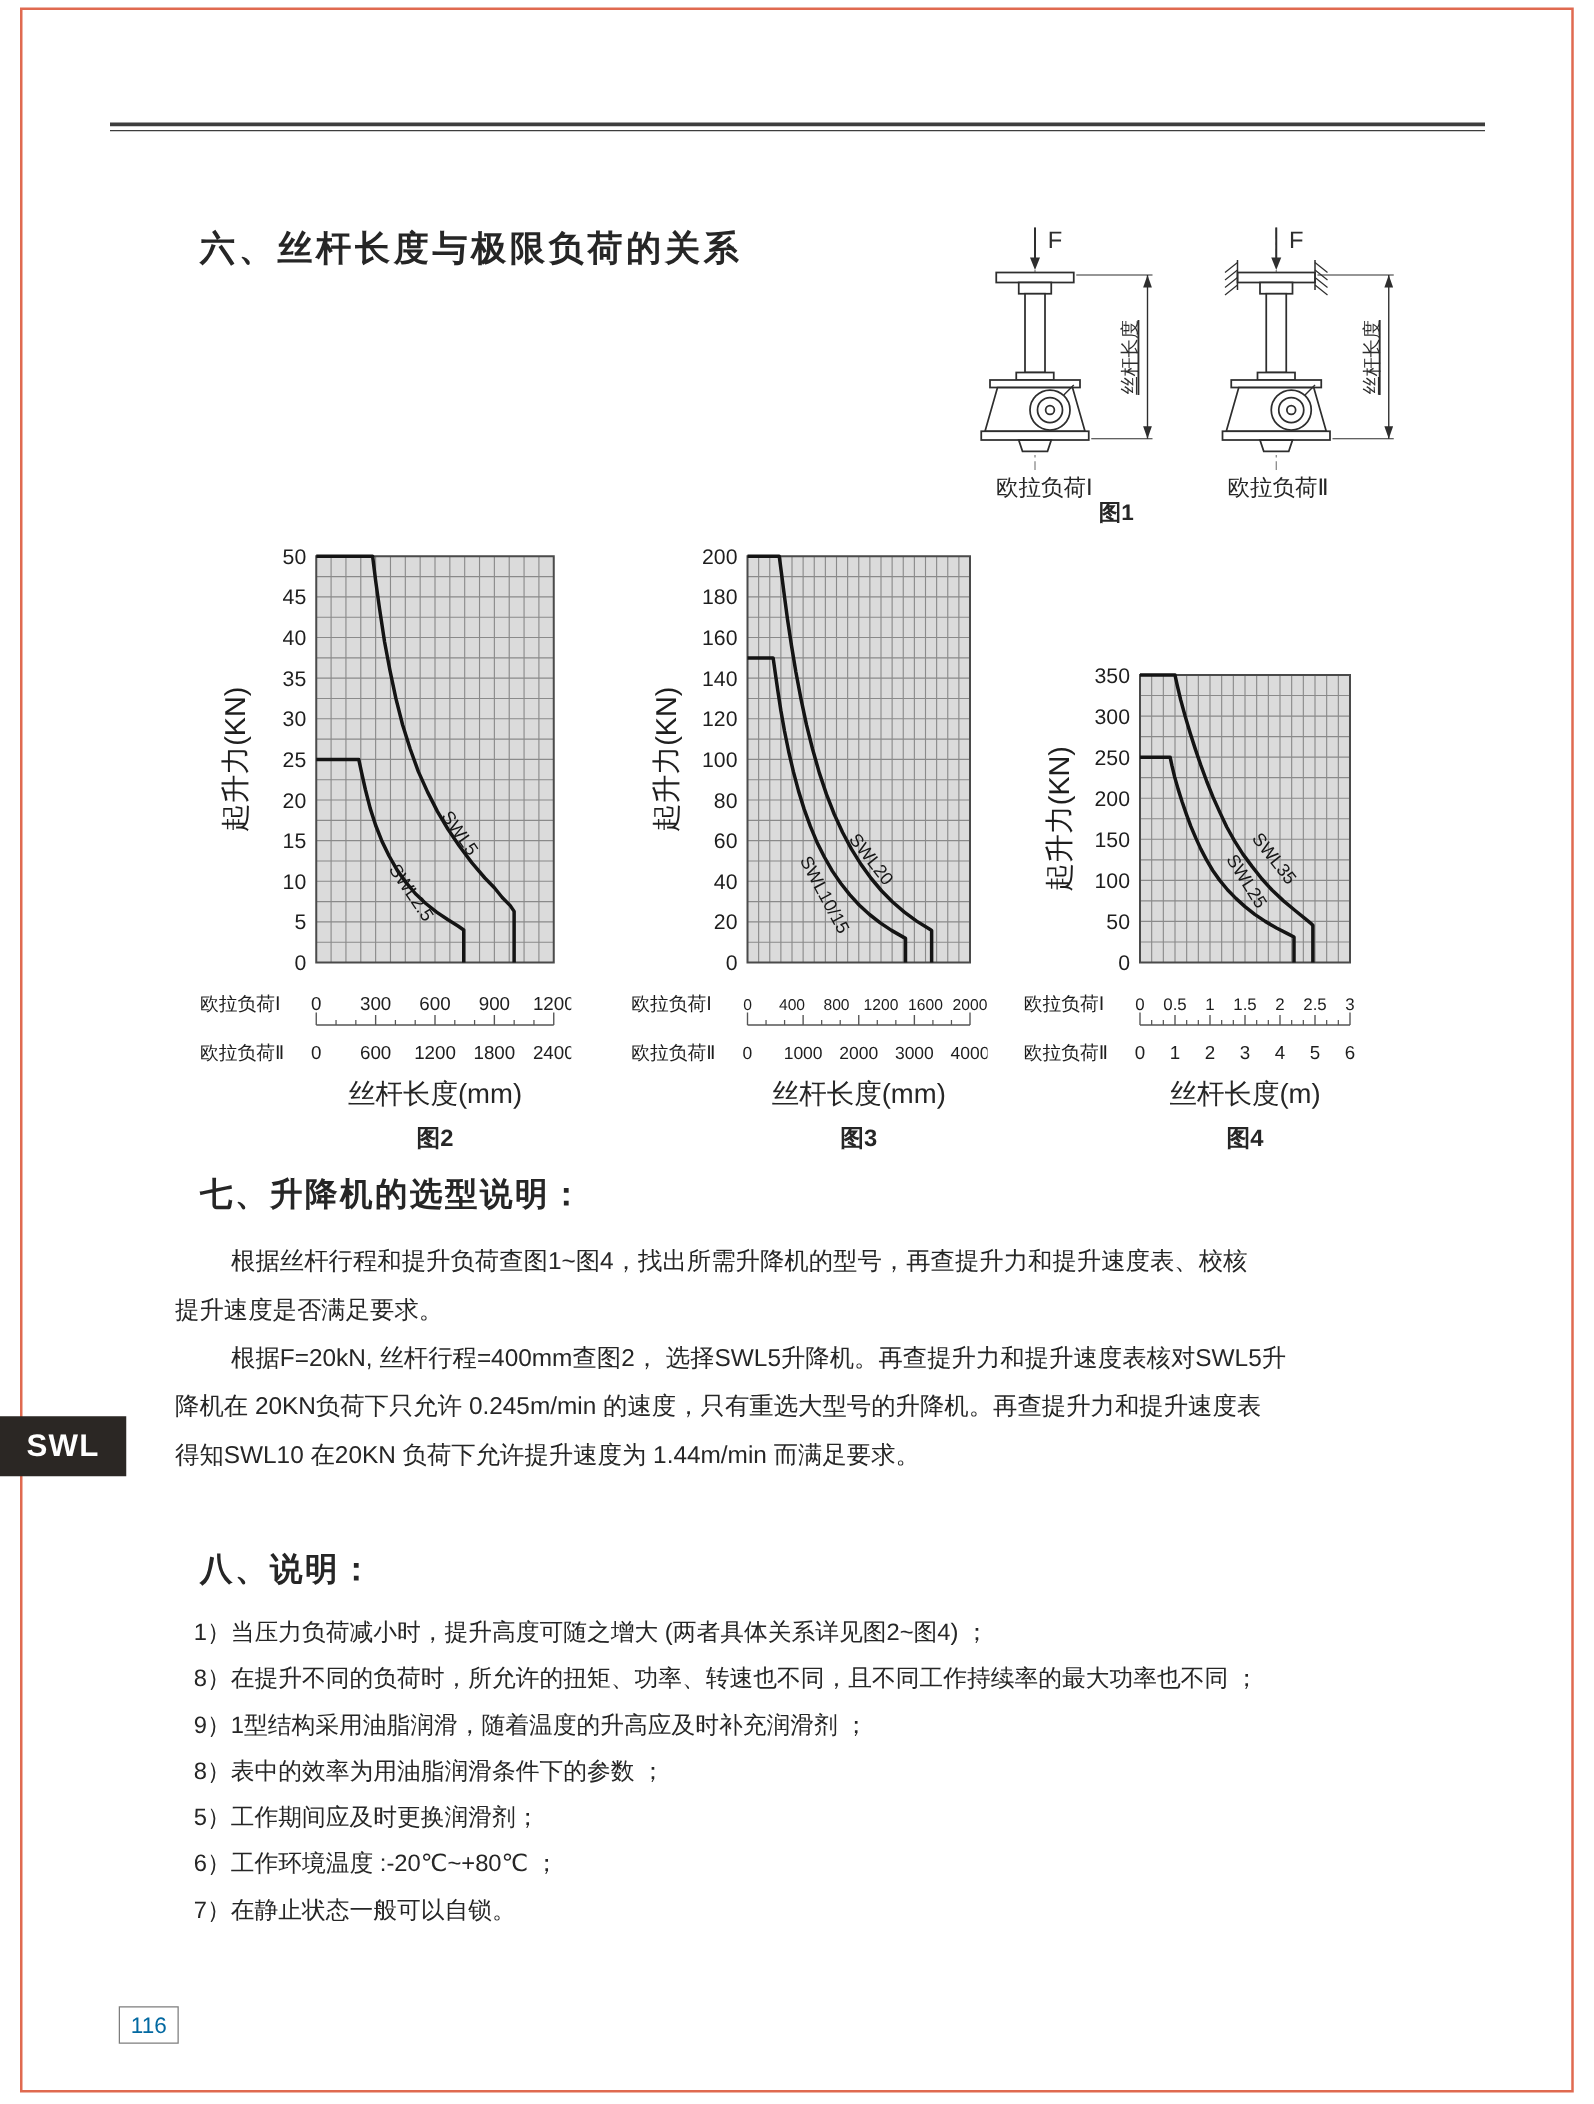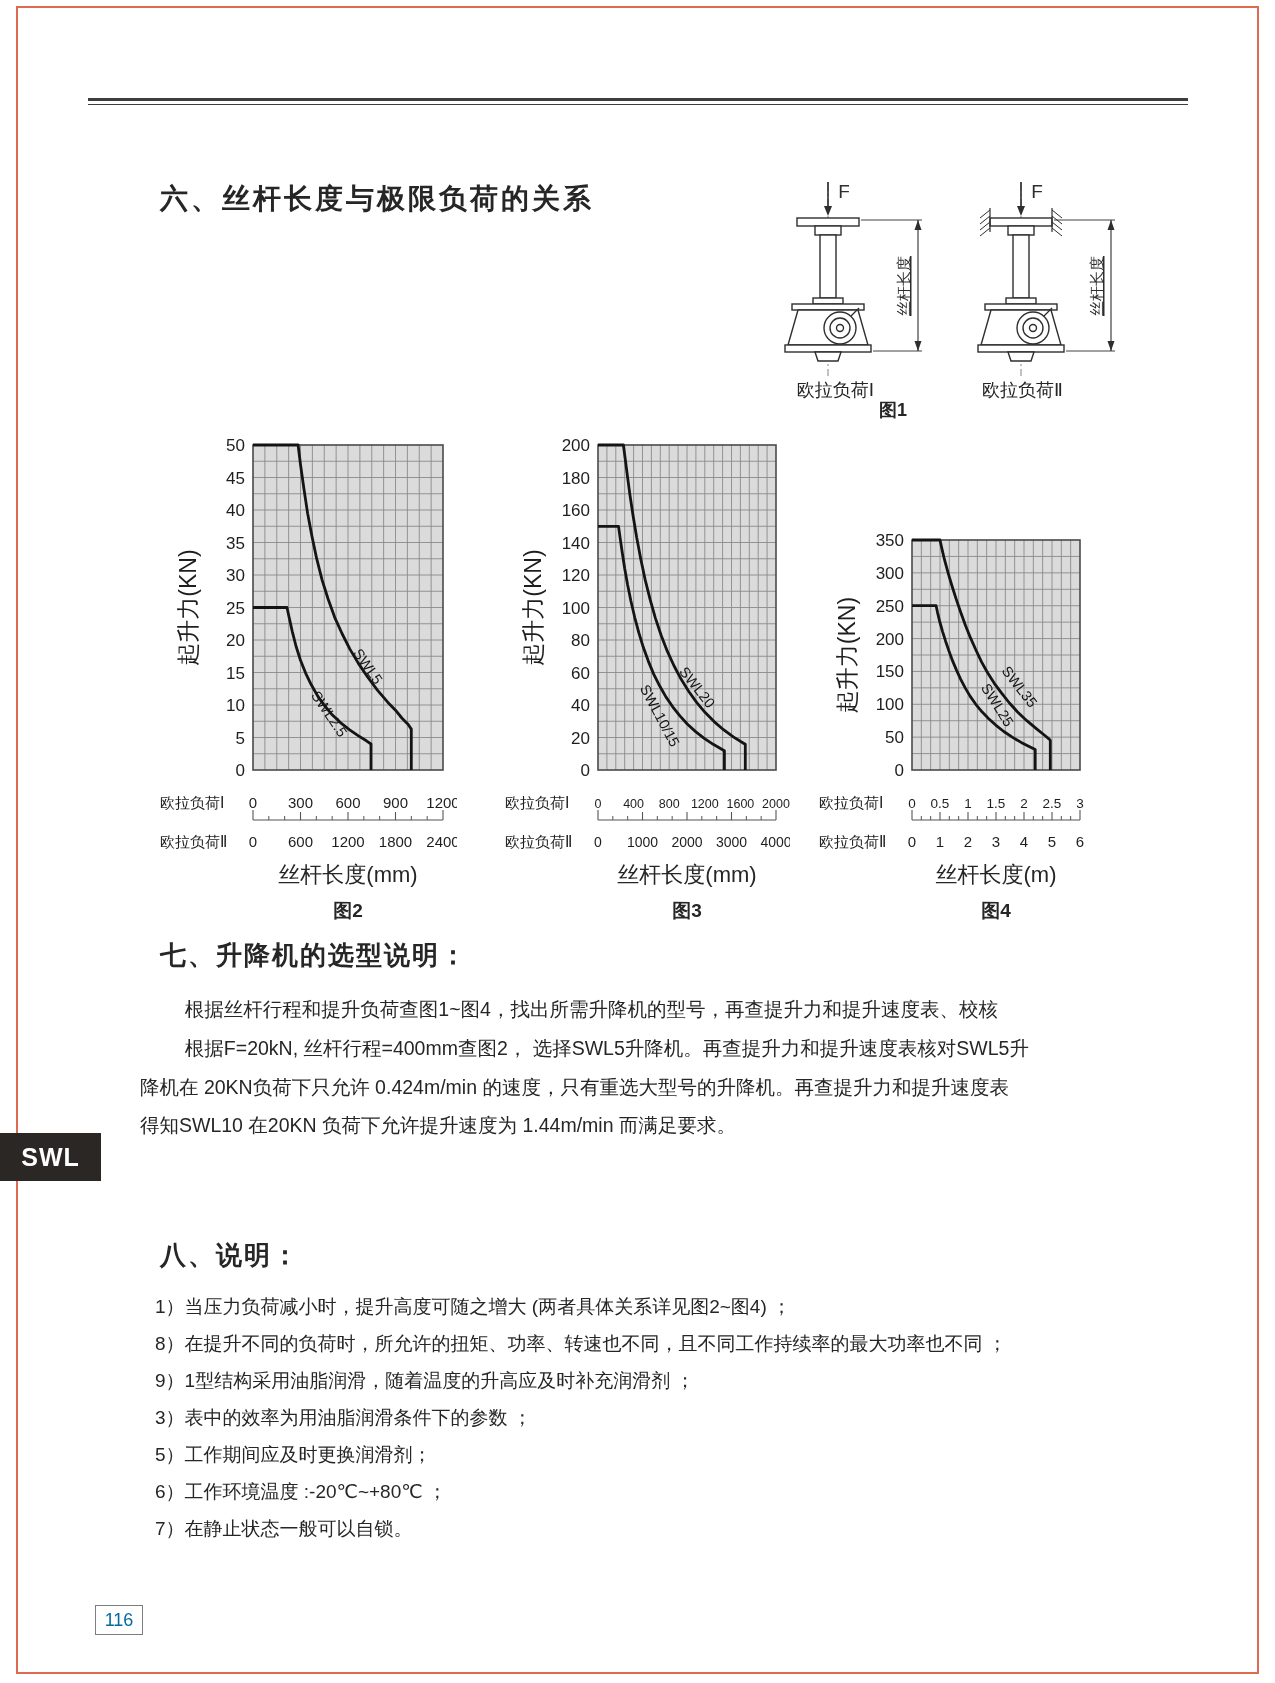--- a/index.html
+++ b/index.html
@@ -350,31 +350,32 @@
   <div class="abs xlabel" style="left:348px;top:860px;">丝杆长度(mm)</div>
   <div class="abs xlabel" style="left:687px;top:860px;">丝杆长度(mm)</div>
   <div class="abs xlabel" style="left:996px;top:860px;">丝杆长度(m)</div>
   <div class="abs figcap" style="left:348px;top:898px;">图2</div>
   <div class="abs figcap" style="left:687px;top:898px;">图3</div>
   <div class="abs figcap" style="left:996px;top:898px;">图4</div>
 
   <div class="abs h2" style="left:160px;top:938px;text-align:right;">七、升降机的选型说明：</div>
   <div class="abs para" style="left:140px;top:990px;">
     <div class="indent">根据丝杆行程和提升负荷查图1~图4，找出所需升降机的型号，再查提升力和提升速度表、校核</div>
+    <div>提升速度是否满足要求。</div>
     <div class="indent">根据F=20kN, 丝杆行程=400mm查图2， 选择SWL5升降机。再查提升力和提升速度表核对SWL5升</div>
-    <div>降机在 20KN负荷下只允许 0.424m/min 的速度，只有重选大型号的升降机。再查提升力和提升速度表</div>
+    <div>降机在 20KN负荷下只允许 0.245m/min 的速度，只有重选大型号的升降机。再查提升力和提升速度表</div>
     <div>得知SWL10 在20KN 负荷下允许提升速度为 1.44m/min 而满足要求。</div>
   </div>
 
   <div class="abs h2" style="left:160px;top:1238px;">八、说明：</div>
   <div class="abs notes" style="left:155px;top:1288px;">
     <div>1）当压力负荷减小时，提升高度可随之增大 (两者具体关系详见图2~图4) ；</div>
     <div>8）在提升不同的负荷时，所允许的扭矩、功率、转速也不同，且不同工作持续率的最大功率也不同 ；</div>
     <div>9）1型结构采用油脂润滑，随着温度的升高应及时补充润滑剂 ；</div>
-    <div>3）表中的效率为用油脂润滑条件下的参数 ；</div>
+    <div>8）表中的效率为用油脂润滑条件下的参数 ；</div>
     <div>5）工作期间应及时更换润滑剂；</div>
     <div>6）工作环境温度 :-20℃~+80℃ ；</div>
     <div>7）在静止状态一般可以自锁。</div>
   </div>
 
   <div class="abs swl-tab">SWL</div>
   <div class="abs page-num">116</div>
 </div>
 
 </body></html>

